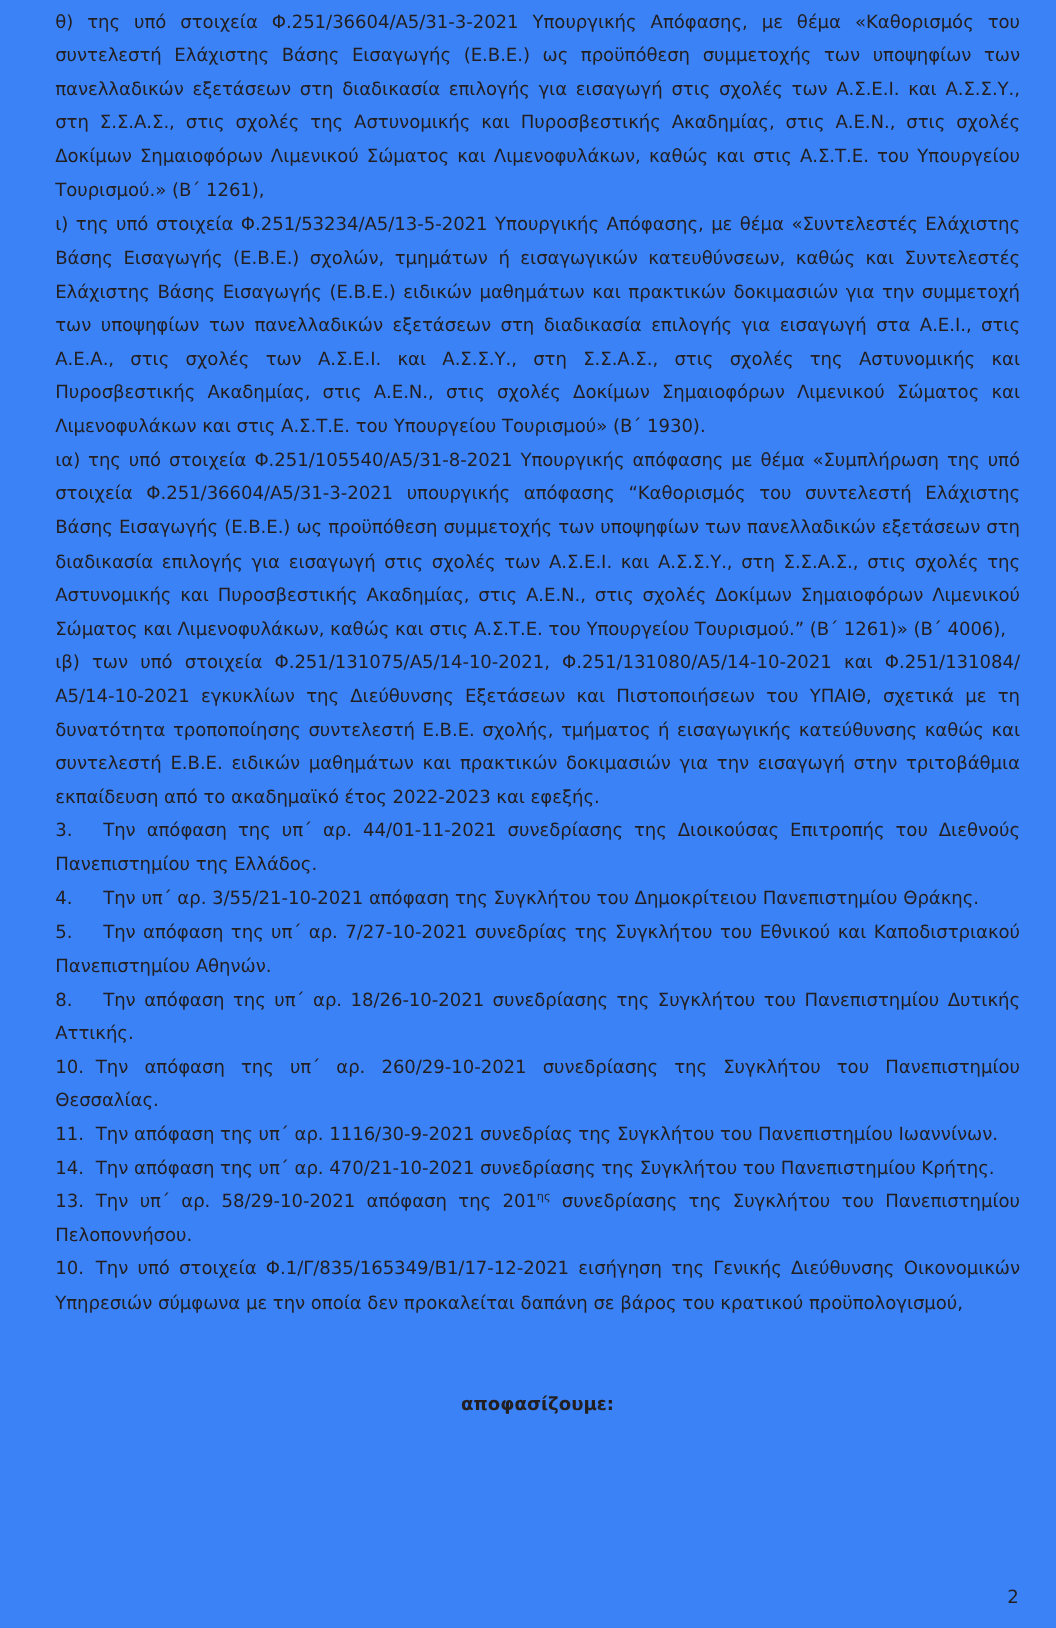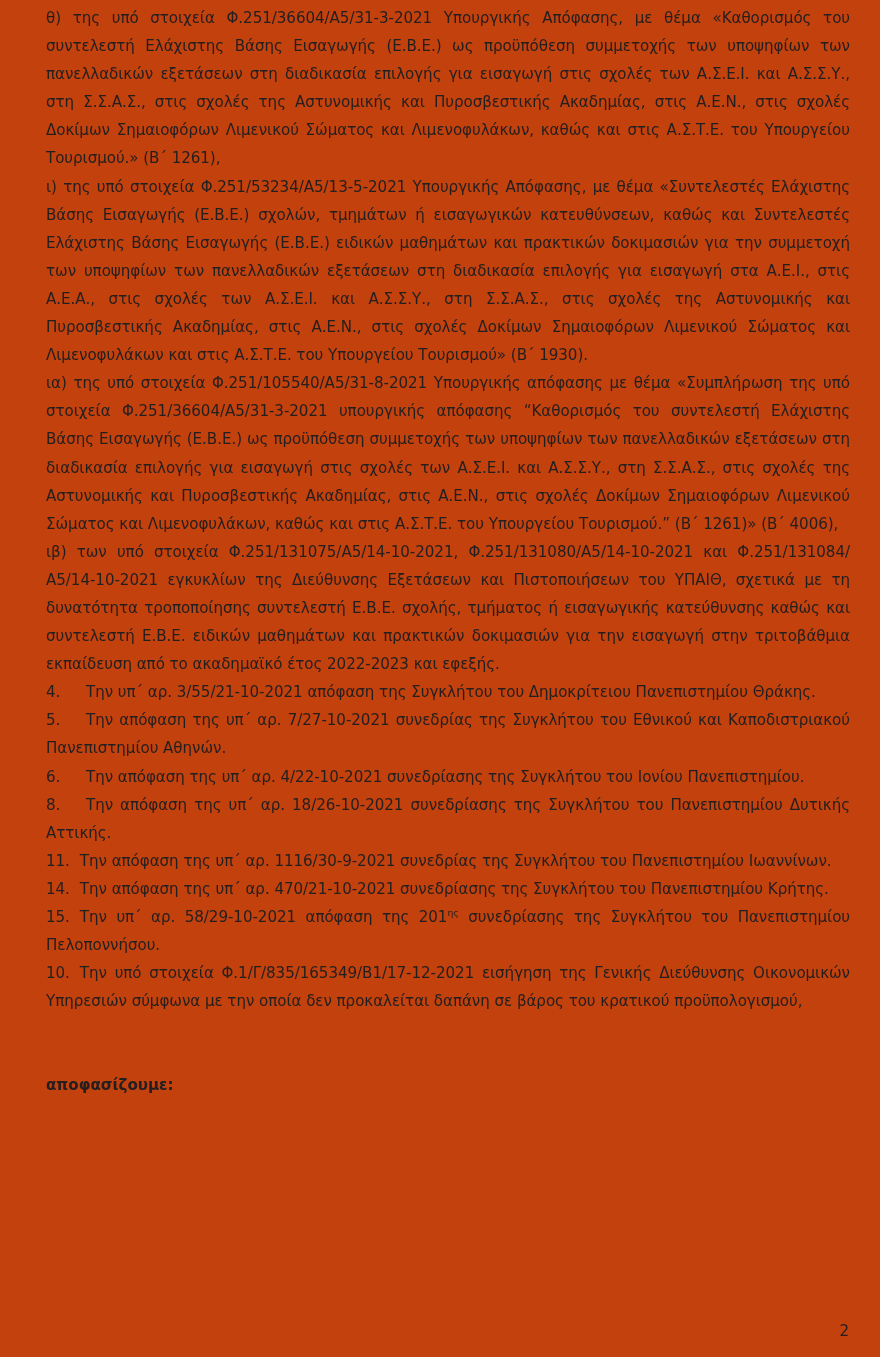--- a/index.html
+++ b/index.html
@@ -8,21 +8,21 @@
     padding: 0;
     background: #ffffff;
   }
   body {
     font-family: "DejaVu Sans", "Liberation Sans", sans-serif;
   }
   .page {
     position: relative;
     width: 880px;
     height: 1357px;
-    background: #c2410c;
+    background: #3b82f6;
     overflow: hidden;
     box-sizing: border-box;
   }
   .content {
     position: absolute;
     left: 46px;
     top: 4px;
     width: 804px;
   }
   .para {
@@ -54,20 +54,21 @@
   }
   .numgap.narrow {
     width: 10px;
   }
   .decision {
     margin: 0;
     font-size: 15.1px;
     line-height: 28.1px;
     font-weight: bold;
     color: #231f20;
+    text-align: center;
   }
   .spacer-lg {
     height: 56px;
   }
   sup {
     font-size: 0.62em;
     vertical-align: super;
     line-height: 0;
   }
   .page-number {
@@ -84,37 +85,38 @@
 
 <div class="page">
   <div class="content">
 
     <p class="para lettered">θ) της υπό στοιχεία Φ.251/36604/Α5/31-3-2021 Υπουργικής Απόφασης, με θέμα «Καθορισμός του συντελεστή Ελάχιστης Βάσης Εισαγωγής (Ε.Β.Ε.) ως προϋπόθεση συμμετοχής των υποψηφίων των πανελλαδικών εξετάσεων στη διαδικασία επιλογής για εισαγωγή στις σχολές των Α.Σ.Ε.Ι. και Α.Σ.Σ.Υ., στη Σ.Σ.Α.Σ., στις σχολές της Αστυνομικής και Πυροσβεστικής Ακαδημίας, στις Α.Ε.Ν., στις σχολές Δοκίμων Σημαιοφόρων Λιμενικού Σώματος και Λιμενοφυλάκων, καθώς και στις Α.Σ.Τ.Ε. του Υπουργείου Τουρισμού.» (Β΄ 1261),</p>
     <p class="para lettered">ι) της υπό στοιχεία Φ.251/53234/Α5/13-5-2021 Υπουργικής Απόφασης, με θέμα «Συντελεστές Ελάχιστης Βάσης Εισαγωγής (Ε.Β.Ε.) σχολών, τμημάτων ή εισαγωγικών κατευθύνσεων, καθώς και Συντελεστές Ελάχιστης Βάσης Εισαγωγής (Ε.Β.Ε.) ειδικών μαθημάτων και πρακτικών δοκιμασιών για την συμμετοχή των υποψηφίων των πανελλαδικών εξετάσεων στη διαδικασία επιλογής για εισαγωγή στα Α.Ε.Ι., στις Α.Ε.Α., στις σχολές των Α.Σ.Ε.Ι. και Α.Σ.Σ.Υ., στη Σ.Σ.Α.Σ., στις σχολές της Αστυνομικής και Πυροσβεστικής Ακαδημίας, στις Α.Ε.Ν., στις σχολές Δοκίμων Σημαιοφόρων Λιμενικού Σώματος και Λιμενοφυλάκων και στις Α.Σ.Τ.Ε. του Υπουργείου Τουρισμού» (Β΄ 1930).</p>
     <p class="para lettered">ια) της υπό στοιχεία Φ.251/105540/Α5/31-8-2021 Υπουργικής απόφασης με θέμα «Συμπλήρωση της υπό στοιχεία Φ.251/36604/Α5/31-3-2021 υπουργικής απόφασης “Καθορισμός του συντελεστή Ελάχιστης Βάσης Εισαγωγής (Ε.Β.Ε.) ως προϋπόθεση συμμετοχής των υποψηφίων των πανελλαδικών εξετάσεων στη διαδικασία επιλογής για εισαγωγή στις σχολές των Α.Σ.Ε.Ι. και Α.Σ.Σ.Υ., στη Σ.Σ.Α.Σ., στις σχολές της Αστυνομικής και Πυροσβεστικής Ακαδημίας, στις Α.Ε.Ν., στις σχολές Δοκίμων Σημαιοφόρων Λιμενικού Σώματος και Λιμενοφυλάκων, καθώς και στις Α.Σ.Τ.Ε. του Υπουργείου Τουρισμού.” (Β΄ 1261)» (Β΄ 4006),</p>
     <p class="para lettered">ιβ) των υπό στοιχεία Φ.251/131075/Α5/14-10-2021,  Φ.251/131080/Α5/14-10-2021  και Φ.251/131084/Α5/14-10-2021 εγκυκλίων της Διεύθυνσης Εξετάσεων και Πιστοποιήσεων του ΥΠΑΙΘ, σχετικά με τη δυνατότητα τροποποίησης συντελεστή Ε.Β.Ε. σχολής, τμήματος ή εισαγωγικής κατεύθυνσης καθώς και συντελεστή Ε.Β.Ε. ειδικών μαθημάτων και πρακτικών δοκιμασιών για την εισαγωγή στην τριτοβάθμια εκπαίδευση από το ακαδημαϊκό έτος 2022-2023 και εφεξής.</p>
 
 
+    <p class="para numbered"><span class="num">3.</span><span class="numgap"></span><span>Την απόφαση της υπ΄ αρ. 44/01-11-2021 συνεδρίασης της Διοικούσας Επιτροπής του Διεθνούς Πανεπιστημίου της Ελλάδος.</span></p>
 
     <p class="para numbered"><span class="num">4.</span><span class="numgap"></span><span>Την υπ΄ αρ. 3/55/21-10-2021 απόφαση της Συγκλήτου του Δημοκρίτειου Πανεπιστημίου Θράκης.</span></p>
 
     <p class="para numbered"><span class="num">5.</span><span class="numgap"></span><span>Την απόφαση της υπ΄ αρ. 7/27-10-2021 συνεδρίας της Συγκλήτου του Εθνικού και Καποδιστριακού Πανεπιστημίου Αθηνών.</span></p>
 
-    <p class="para numbered"><span class="num">6.</span><span class="numgap"></span><span>Την απόφαση της υπ΄ αρ. 4/22-10-2021 συνεδρίασης της Συγκλήτου του Ιονίου Πανεπιστημίου.</span></p>
 
 
     <p class="para numbered"><span class="num">8.</span><span class="numgap"></span><span>Την απόφαση της υπ΄ αρ. 18/26-10-2021 συνεδρίασης της Συγκλήτου του Πανεπιστημίου Δυτικής Αττικής.</span></p>
 
 
+    <p class="para numbered"><span class="num">10.</span><span class="numgap narrow"></span><span>Την απόφαση της υπ΄ αρ. 260/29-10-2021 συνεδρίασης της Συγκλήτου του Πανεπιστημίου Θεσσαλίας.</span></p>
 
     <p class="para numbered"><span class="num">11.</span><span class="numgap narrow"></span><span>Την απόφαση της υπ΄ αρ. 1116/30-9-2021 συνεδρίας της Συγκλήτου του Πανεπιστημίου Ιωαννίνων.</span></p>
 
     <p class="para numbered"><span class="num">14.</span><span class="numgap narrow"></span><span>Την απόφαση της υπ΄ αρ. 470/21-10-2021 συνεδρίασης της Συγκλήτου του Πανεπιστημίου Κρήτης.</span></p>
 
-    <p class="para numbered"><span class="num">15.</span><span class="numgap narrow"></span><span>Την υπ΄ αρ. 58/29-10-2021 απόφαση της 201</span><sup>ης</sup><span> συνεδρίασης της Συγκλήτου του Πανεπιστημίου Πελοποννήσου.</span></p>
+    <p class="para numbered"><span class="num">13.</span><span class="numgap narrow"></span><span>Την υπ΄ αρ. 58/29-10-2021 απόφαση της 201</span><sup>ης</sup><span> συνεδρίασης της Συγκλήτου του Πανεπιστημίου Πελοποννήσου.</span></p>
 
     <p class="para numbered"><span class="num">10.</span><span class="numgap narrow"></span><span>Την υπό στοιχεία Φ.1/Γ/835/165349/Β1/17-12-2021 εισήγηση της Γενικής Διεύθυνσης Οικονομικών Υπηρεσιών σύμφωνα με την οποία δεν προκαλείται δαπάνη σε βάρος του κρατικού προϋπολογισμού,</span></p>
 
     <div class="spacer-lg"></div>
 
     <p class="decision">αποφασίζουμε:</p>
 
   </div>
 
   <div class="page-number">2</div>

